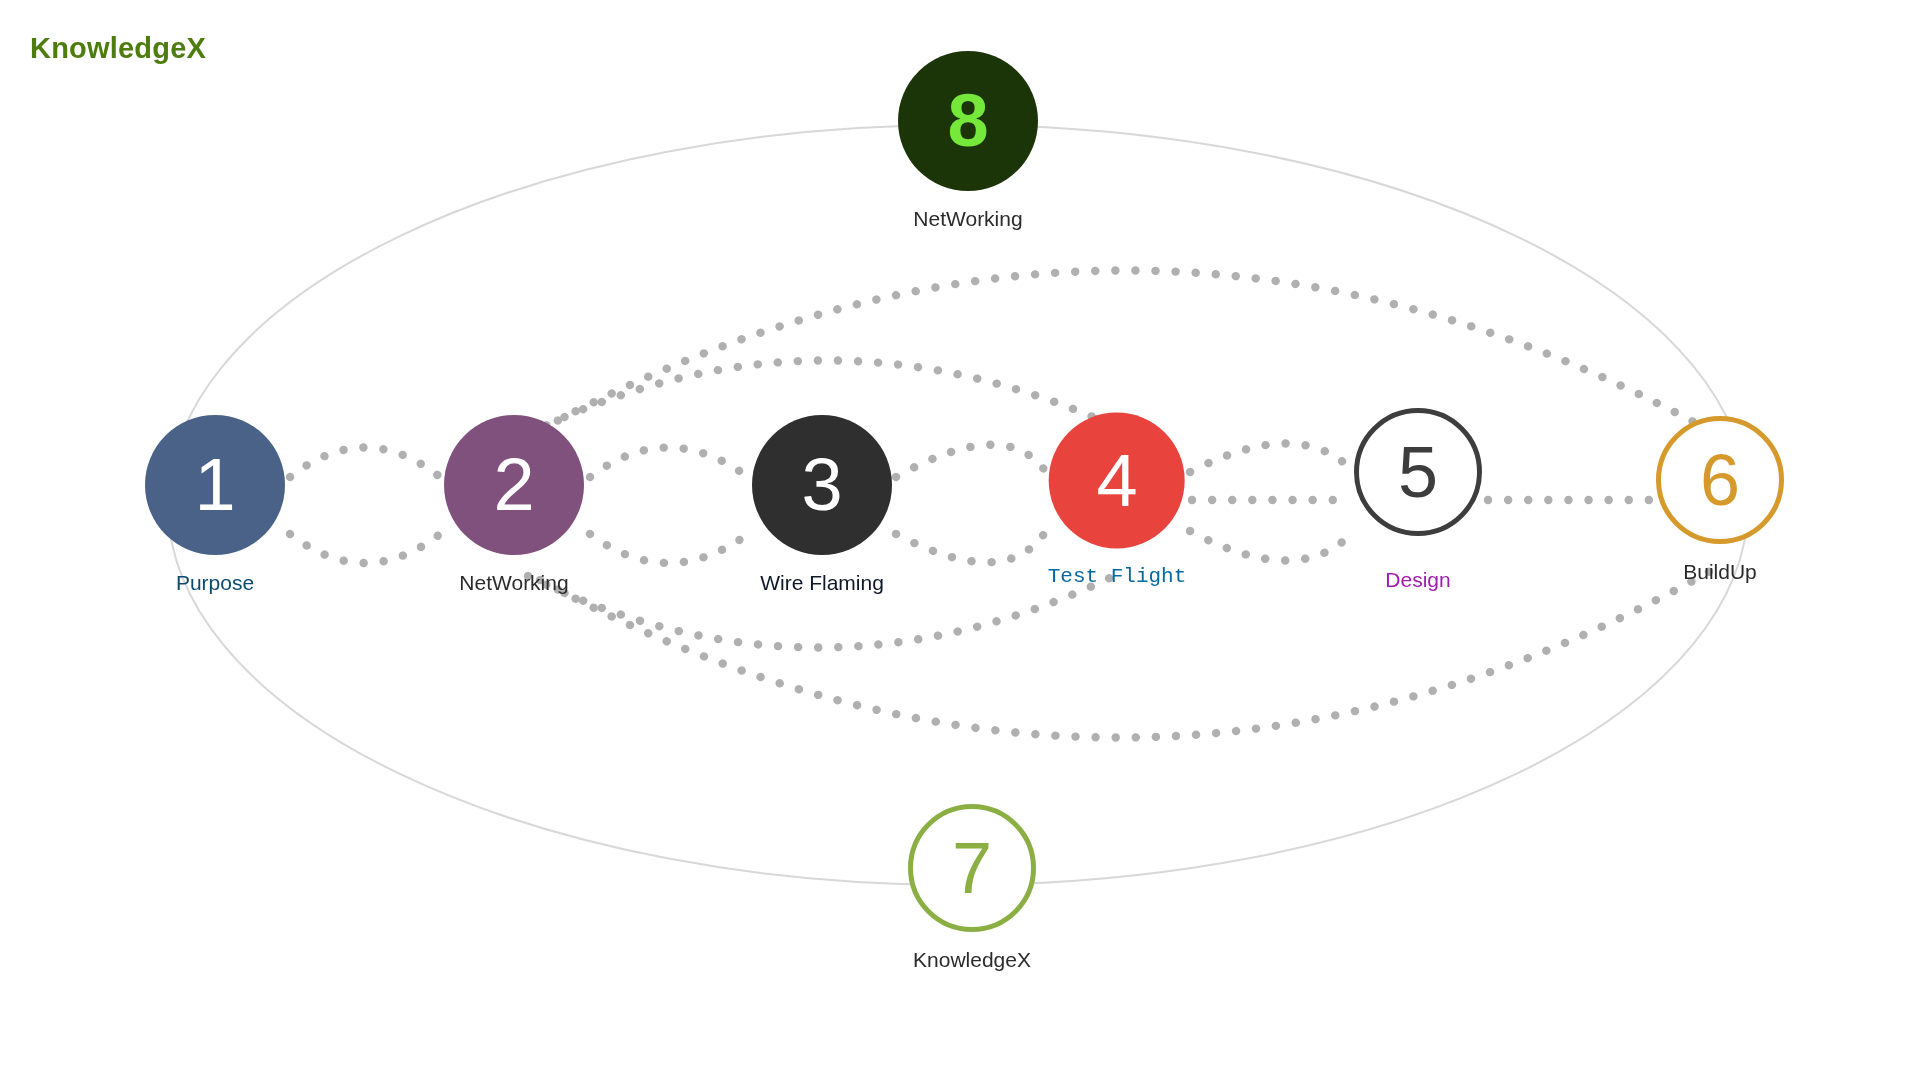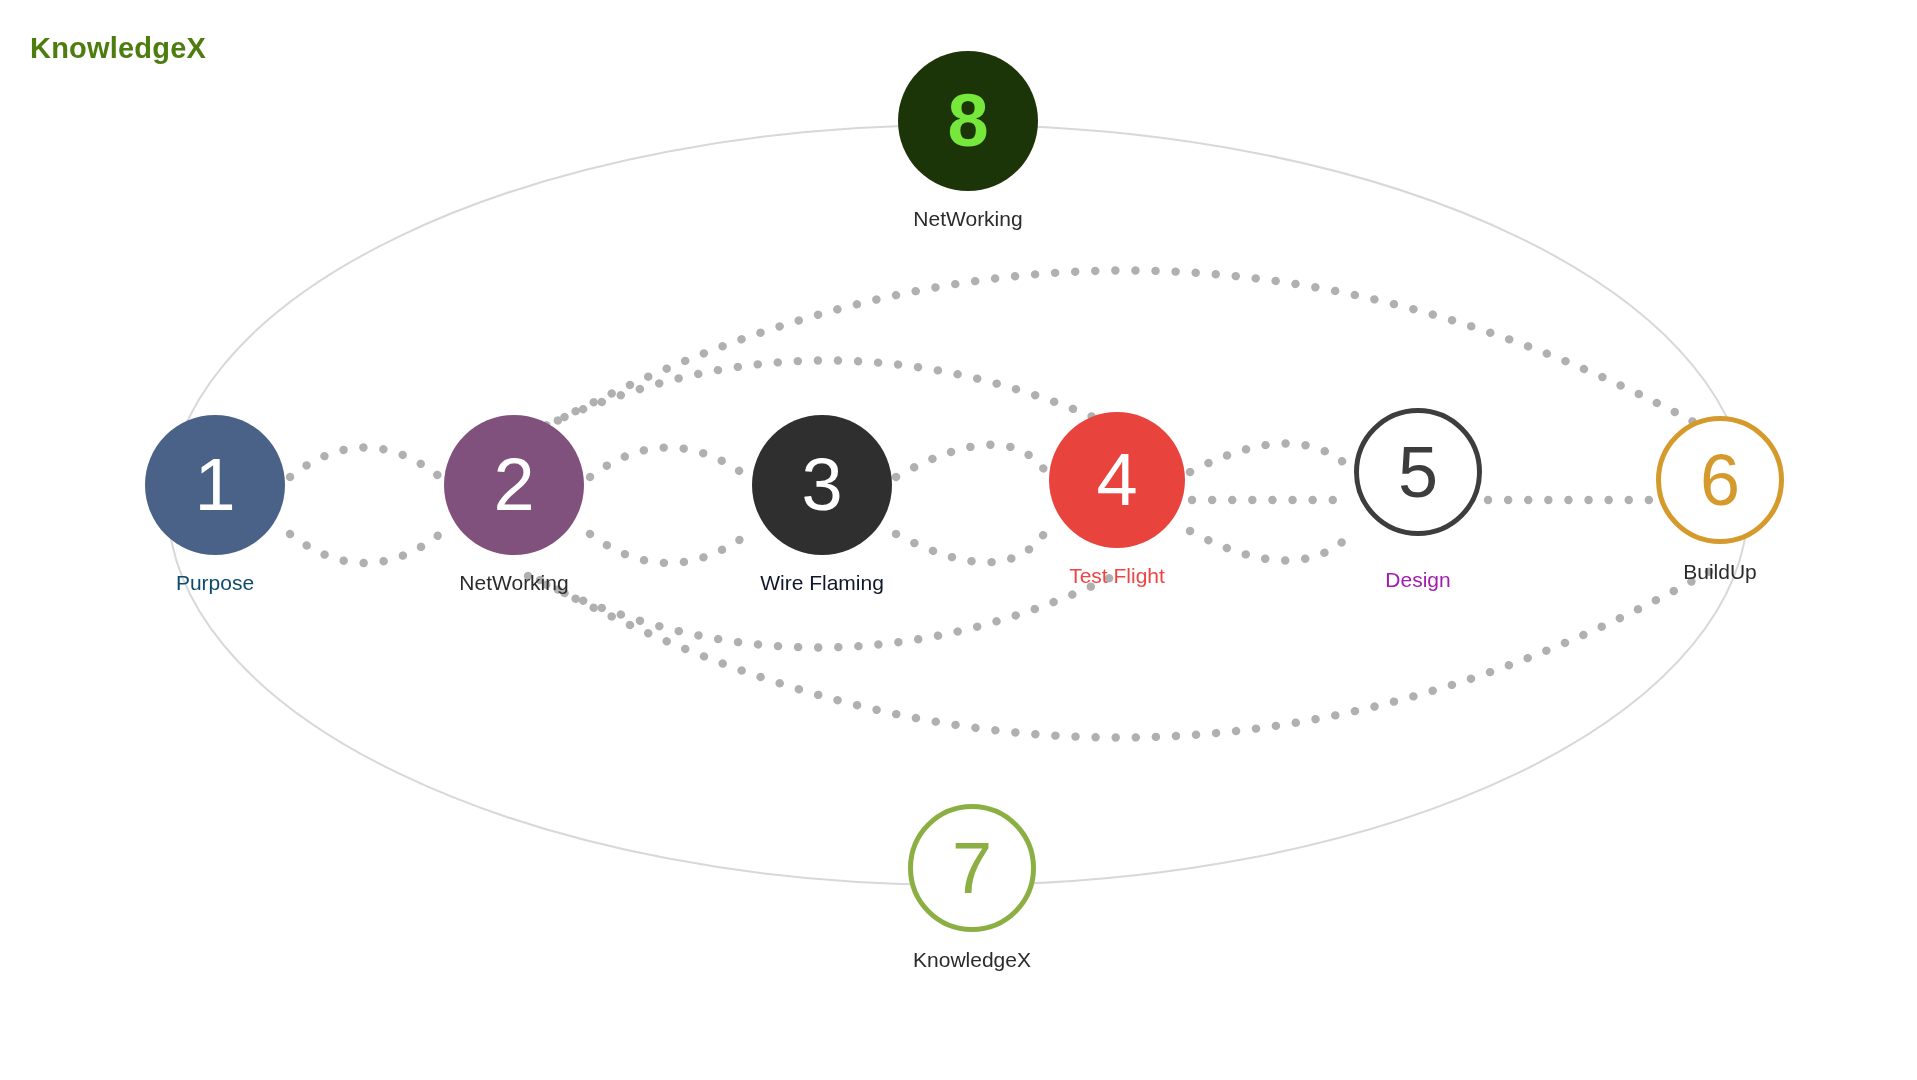--- a/index.html
+++ b/index.html
@@ -109,21 +109,21 @@
     <div class="node-group" style="left: 822px; top: 505px;">
       <div class="node-circle" style="width: 140px; height: 140px; background: rgb(47, 47, 47); border: none;">
         <span class="node-number" style="font-size: 74px; color: rgb(255, 255, 255); font-weight: 400;">3</span>
       </div>
       <div class="node-label" style="color: #0f172a;">Wire Flaming</div>
     </div>
     <div class="node-group" style="left: 1117px; top: 500px;">
       <div class="node-circle" style="width: 136px; height: 136px; background: rgb(232, 67, 60); border: none;">
         <span class="node-number" style="font-size: 74px; color: rgb(255, 255, 255); font-weight: 400;">4</span>
       </div>
-      <div class="node-label" style="color: #ef4444;">Test Flight</div>
+      <div class="node-label" style="color: #0369a1; font-family: Liberation Mono, monospace;">Test Flight</div>
     </div>
     <div class="node-group" style="left: 1418px; top: 500px;">
       <div class="node-circle" style="width: 128px; height: 128px; background: rgb(255, 255, 255); border: 5px solid rgb(61, 61, 61);">
         <span class="node-number" style="font-size: 72px; color: rgb(61, 61, 61); font-weight: 300;">5</span>
       </div>
       <div class="node-label" style="color: #a21caf; margin-top: 32px;">Design</div>
     </div>
     <div class="node-group" style="left: 1720px; top: 500px;">
       <div class="node-circle" style="width: 128px; height: 128px; background: rgb(255, 255, 255); border: 5px solid rgb(214, 154, 44);">
         <span class="node-number" style="font-size: 72px; color: rgb(214, 154, 44); font-weight: 300;">6</span>

